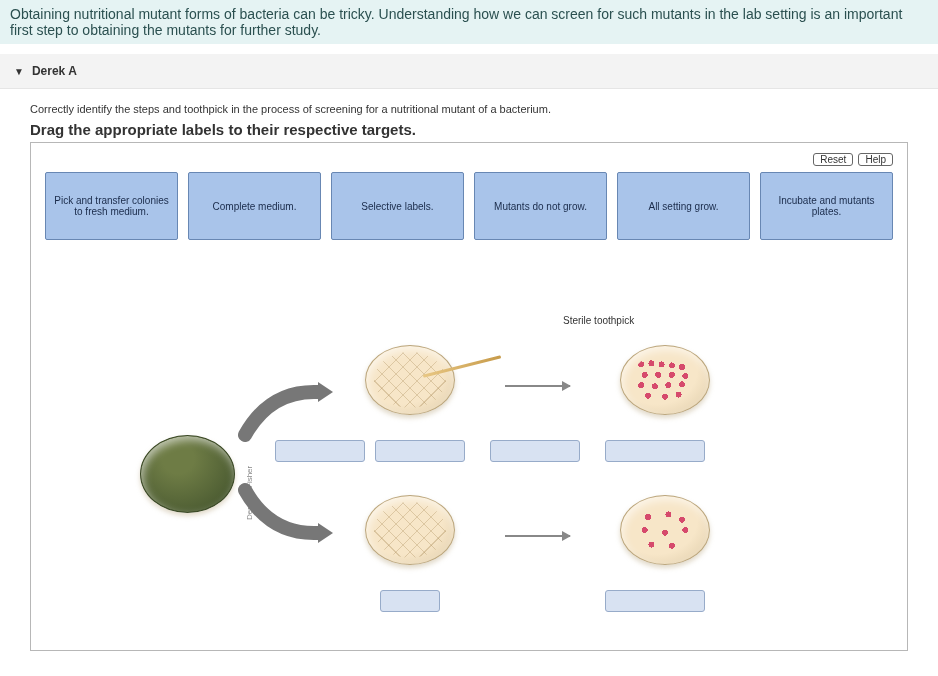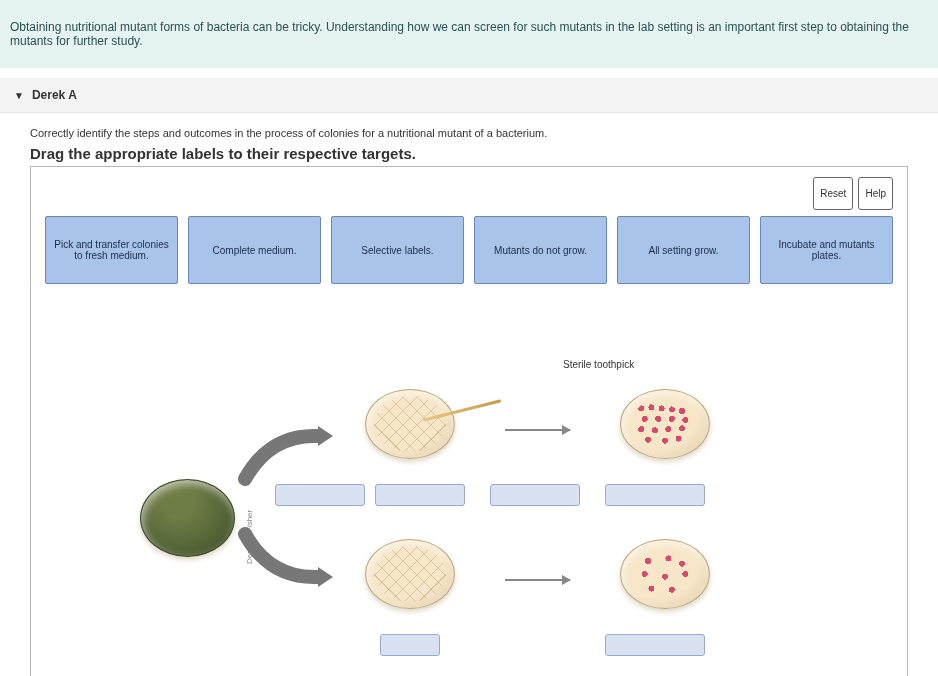--- a/index.html
+++ b/index.html
@@ -5,22 +5,22 @@
   * { box-sizing: border-box; }
   body {
     margin: 0;
     font-family: Arial, Helvetica, sans-serif;
     font-size: 11px;
     background: #fff;
     color: #333;
   }
   .info-bar {
     background: #e5f3f3;
-    padding: 20px 10px;
-    font-size: 12px;
+    padding: 6px 10px;
+    font-size: 14px;
     color: #2b5050;
   }
   .part-header {
     background: #f3f3f3;
     padding: 10px 14px;
     margin: 10px 0 0 0;
     border-bottom: 1px solid #e5e5e5;
     display: flex;
     align-items: center;
     gap: 8px;
@@ -51,21 +51,21 @@
     min-height: 480px;
   }
   .controls {
     text-align: right;
     margin-bottom: 6px;
   }
   .ctrl-btn {
     display: inline-block;
     border: 1px solid #666;
     border-radius: 3px;
-    padding: 10px 6px;
+    padding: 0 6px;
     font-size: 10px;
     background: #fff;
     margin-left: 2px;
     cursor: pointer;
   }
   .drag-pool {
     display: flex;
     gap: 10px;
     margin-bottom: 30px;
   }
@@ -199,21 +199,21 @@
 <body>
 
 <div class="info-bar">Obtaining nutritional mutant forms of bacteria can be tricky. Understanding how we can screen for such mutants in the lab setting is an important first step to obtaining the mutants for further study.</div>
 
 <div class="part-header">
   <span class="caret">▼</span>
   <span class="ptitle">Derek A</span>
 </div>
 
 <div class="content">
-  <div class="prompt">Correctly identify the steps and outcomes in the process of colonies for a nutritional mutant of a bacterium.</div>
+  <div class="prompt">Correctly identify the steps and toothpick in the process of screening for a nutritional mutant of a bacterium.</div>
   <div class="instruction">Drag the appropriate labels to their respective targets.</div>
 
   <div class="work-area">
     <div class="controls">
       <span class="ctrl-btn">Reset</span>
       <span class="ctrl-btn">Help</span>
     </div>
 
     <div class="drag-pool">
       <div class="drag-label">Pick and transfer colonies to fresh medium.</div>

